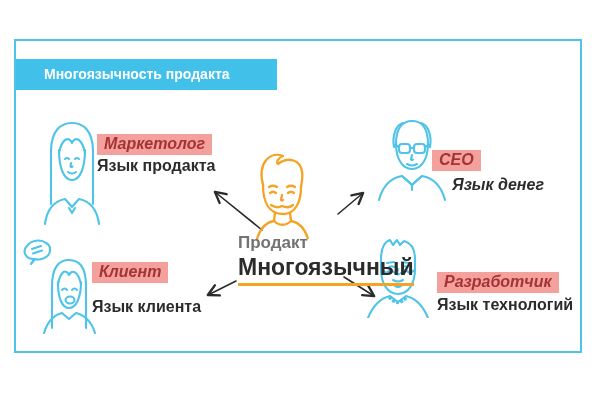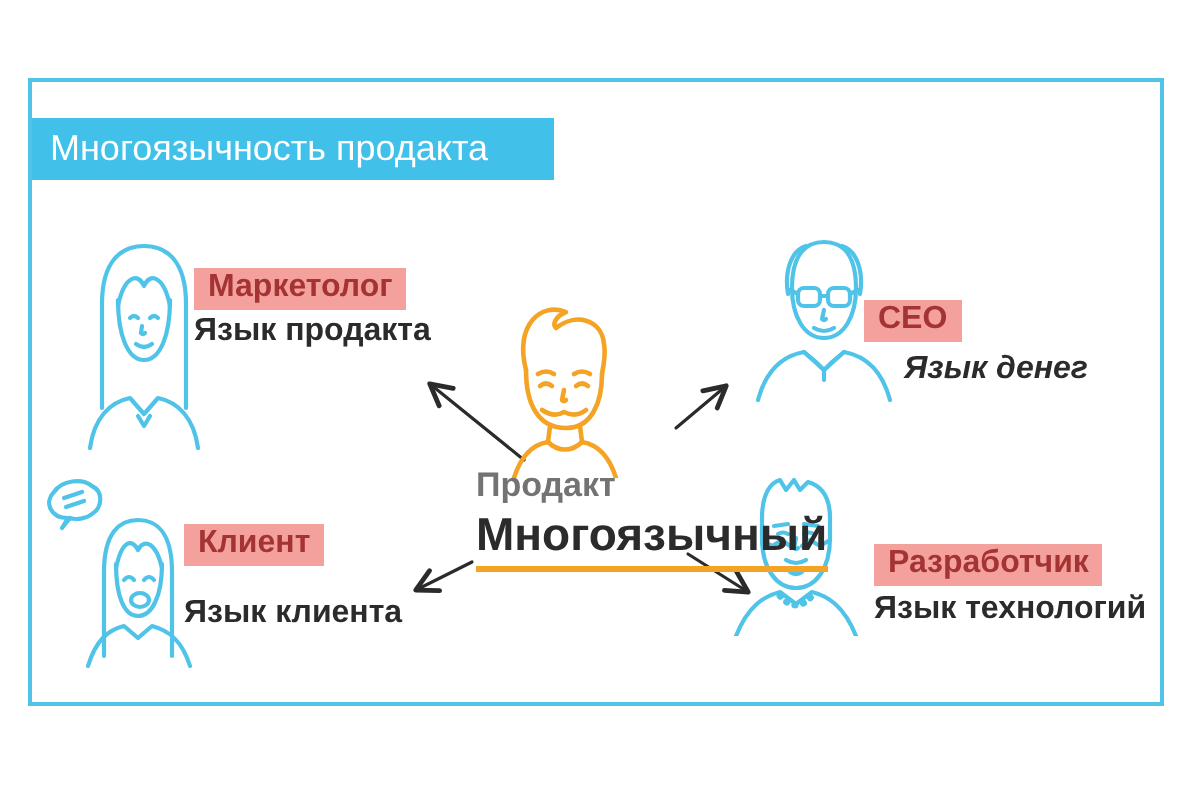--- a/index.html
+++ b/index.html
@@ -6,32 +6,32 @@
   .page{
     position:relative;width:600px;height:400px;background:#ffffff;overflow:hidden;
     font-family:"Liberation Sans","DejaVu Sans",sans-serif;
   }
   .frame{
     position:absolute;left:14px;top:39px;width:568px;height:314px;
     border:2px solid #4FC3E8;background:#ffffff;box-sizing:border-box;
   }
   .title-bar{
     position:absolute;left:16px;top:59px;width:261px;height:31px;
-    background:#41C0EA;color:#ffffff;font-size:18px;font-weight:normal;
-    line-height:31px;padding-left:9px;box-sizing:border-box;white-space:nowrap;
+    background:#41C0EA;color:#ffffff;font-size:14px;font-weight:bold;
+    line-height:31px;padding-left:28px;box-sizing:border-box;white-space:nowrap;
   }
   .persona{position:absolute;}
   .icon-svg{display:block;}
   .icon-svg path,.icon-svg rect,.icon-svg ellipse,.icon-svg line{
     fill:none;stroke:#4FC3E8;stroke-width:2.1;stroke-linecap:round;stroke-linejoin:round;
   }
   .icon-svg.orange path{stroke:#F5A324;stroke-width:2.3;}
   .tag{
     position:absolute;display:inline-block;background:#F4A19E;color:#A43434;
-    font-size:16px;font-weight:bold;padding:1px 7px 2px 7px;white-space:nowrap;
+    font-size:16px;font-weight:bold;padding:1px 7px 2px 7px;white-space:nowrap;font-style:italic;
   }
   .desc{
     position:absolute;color:#2B2B2B;font-size:16px;font-weight:bold;
     line-height:20px;white-space:nowrap;
   }
   .center-name{
     position:absolute;left:238px;top:233px;color:#737373;
     font-size:17px;font-weight:bold;white-space:nowrap;
   }
   .center-sub{

